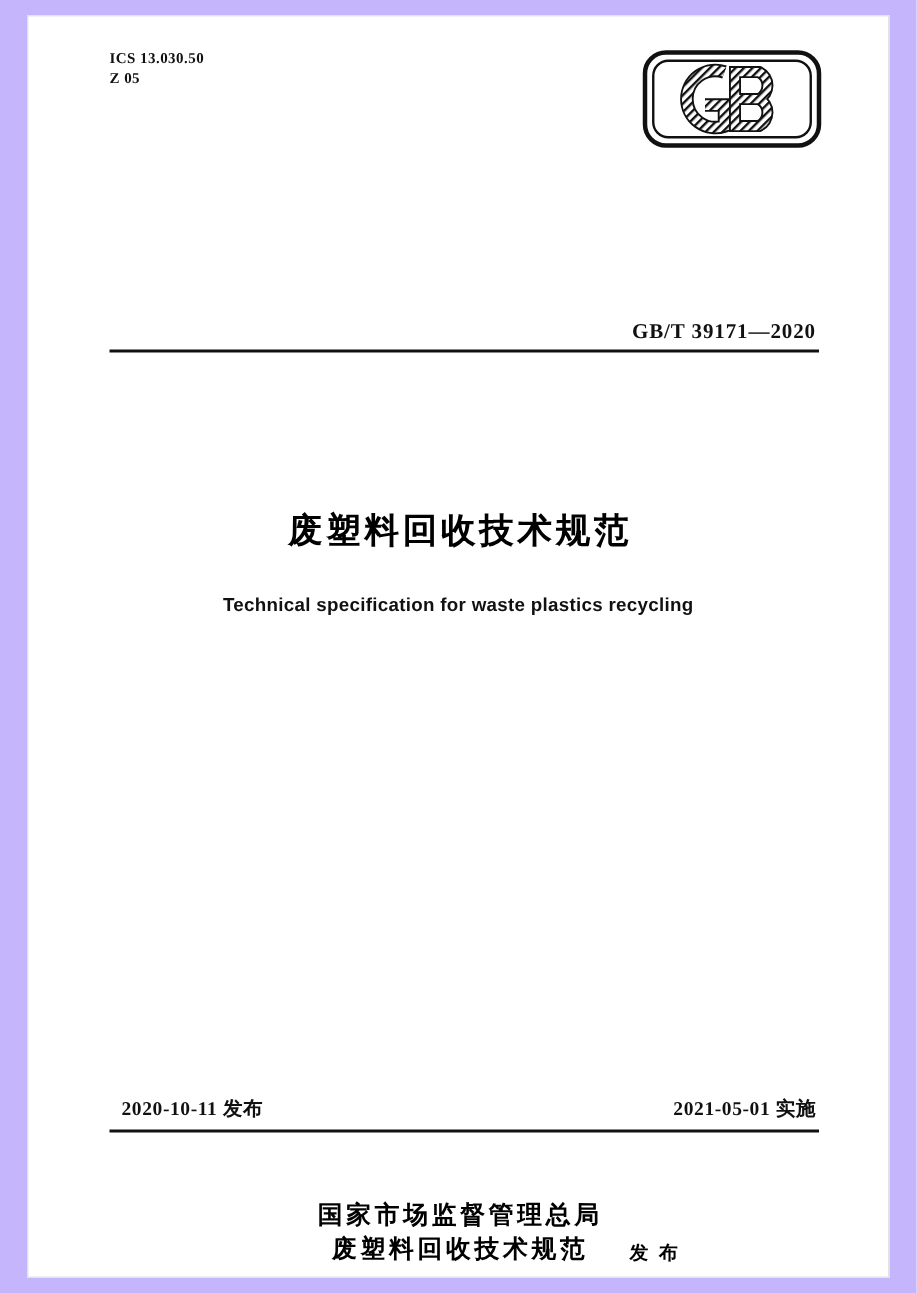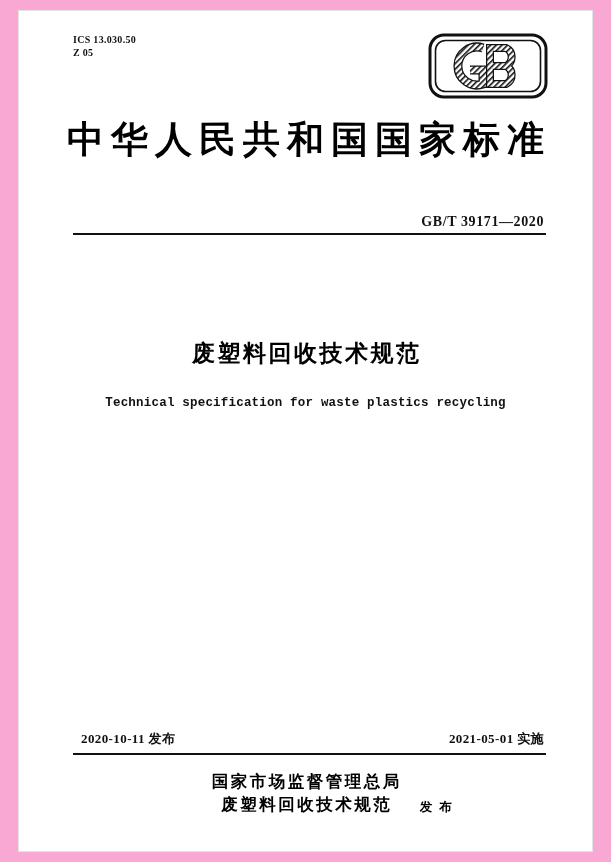--- a/index.html
+++ b/index.html
@@ -10,21 +10,21 @@
   body {
     width: 611px;
     height: 862px;
     overflow: hidden;
     font-family: "Liberation Sans", sans-serif;
   }
   .page {
     position: relative;
     width: 611px;
     height: 862px;
-    background: #f9a8d4;
+    background: #c4b5fd;
     box-sizing: border-box;
   }
   .sheet {
     position: absolute;
     left: 18px;
     top: 10px;
     width: 575px;
     height: 842px;
     background: #ffffff;
     border: 1px solid #e3e3e3;
@@ -104,21 +104,21 @@
     color: #000;
     text-indent: 2.5px;
   }
   
   .doc-title-en {
     position: absolute;
     left: 0;
     right: 0;
     top: 385px;
     text-align: center;
-    font-family: Liberation Mono, monospace;
+    font-family: Liberation Sans, sans-serif;
     font-weight: bold;
     font-size: 12.5px;
     letter-spacing: 0.2px;
     color: #111;
   }
   
   .rule-bottom {
     position: absolute;
     left: 54px;
     right: 46px;
@@ -153,20 +153,21 @@
     right: 0;
     top: 760px;
     text-align: center;
   }
   .pub-inner {
     display: inline-block;
     position: relative;
     font-family: "Liberation Serif", serif;
     font-weight: bold;
     color: #000;
+    margin-top: 28px;
   }
   .pub-line {
     font-size: 16.5px;
     letter-spacing: 2.5px;
     text-indent: 2.5px;
     line-height: 1.38;
     white-space: nowrap;
   }
   .pub-issue {
     position: absolute;
@@ -206,21 +207,20 @@
           <path d="M55 15 A19 19 0 1 0 55 51 L55 37 L42 37" fill="none" stroke="url(#hatch)" stroke-width="6.5"></path>
         </g>
 
         <g>
           <path d="M62 15 L78 15 A10 10 0 0 1 78 33 L62 33 L78 33 A10 10 0 0 1 78 51 L62 51 Z" fill="none" stroke="#111" stroke-width="8"></path>
           <path d="M62 15 L78 15 A10 10 0 0 1 78 33 L62 33 L78 33 A10 10 0 0 1 78 51 L62 51 Z" fill="none" stroke="url(#hatch)" stroke-width="5.5"></path>
         </g>
       </svg>
     </div>
 
-    <div class="national-title">中华人民共和国国家标准</div>
 
     <div class="std-number">GB/T 39171—2020</div>
 
     <div class="rule-top"></div>
 
     <div class="doc-title-cn">废塑料回收技术规范</div>
     <div class="doc-title-en">Technical specification for waste plastics recycling</div>
 
     <div class="rule-bottom"></div>
 

